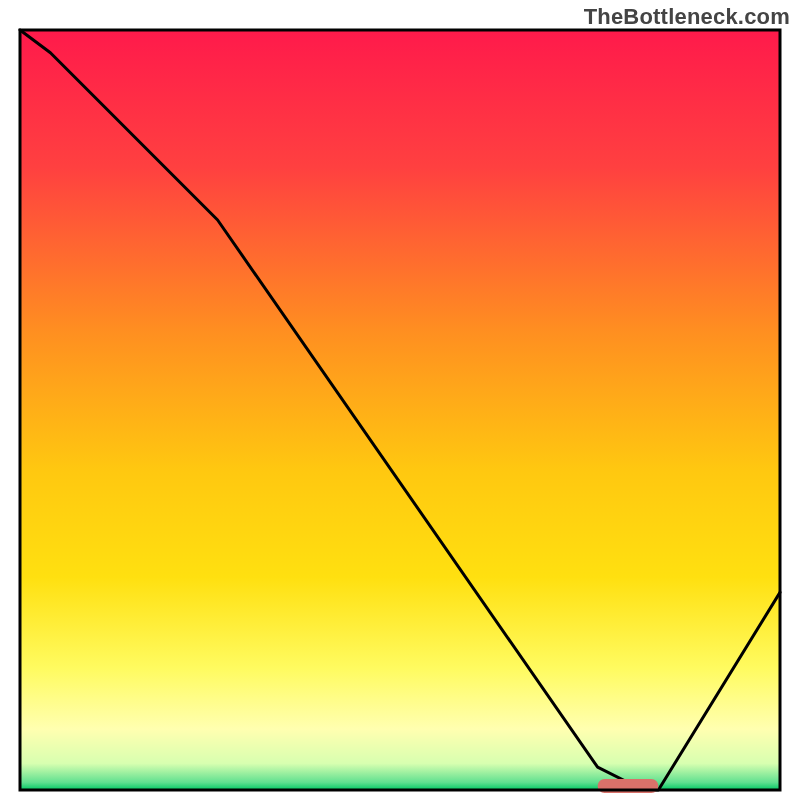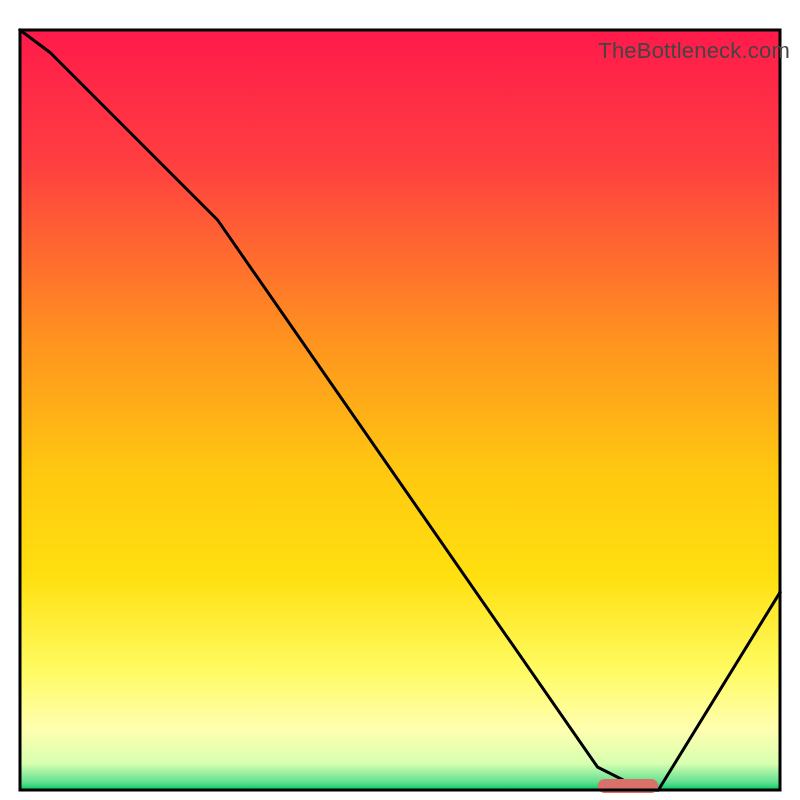--- a/index.html
+++ b/index.html
@@ -15,24 +15,23 @@
     position: relative;
     width: 800px;
     height: 800px;
   }
   .watermark {
     position: absolute;
     top: 4px;
     right: 10px;
     color: #444444;
     font-size: 22px;
-    font-weight: 400;
+    font-weight: 700;
     letter-spacing: 0.2px;
     z-index: 3;
-    margin-top: 34px;
   }
   svg {
     display: block;
   }
 </style>
 </head>
 <body>
 
 <div class="container">
   <div class="watermark">TheBottleneck.com</div>

